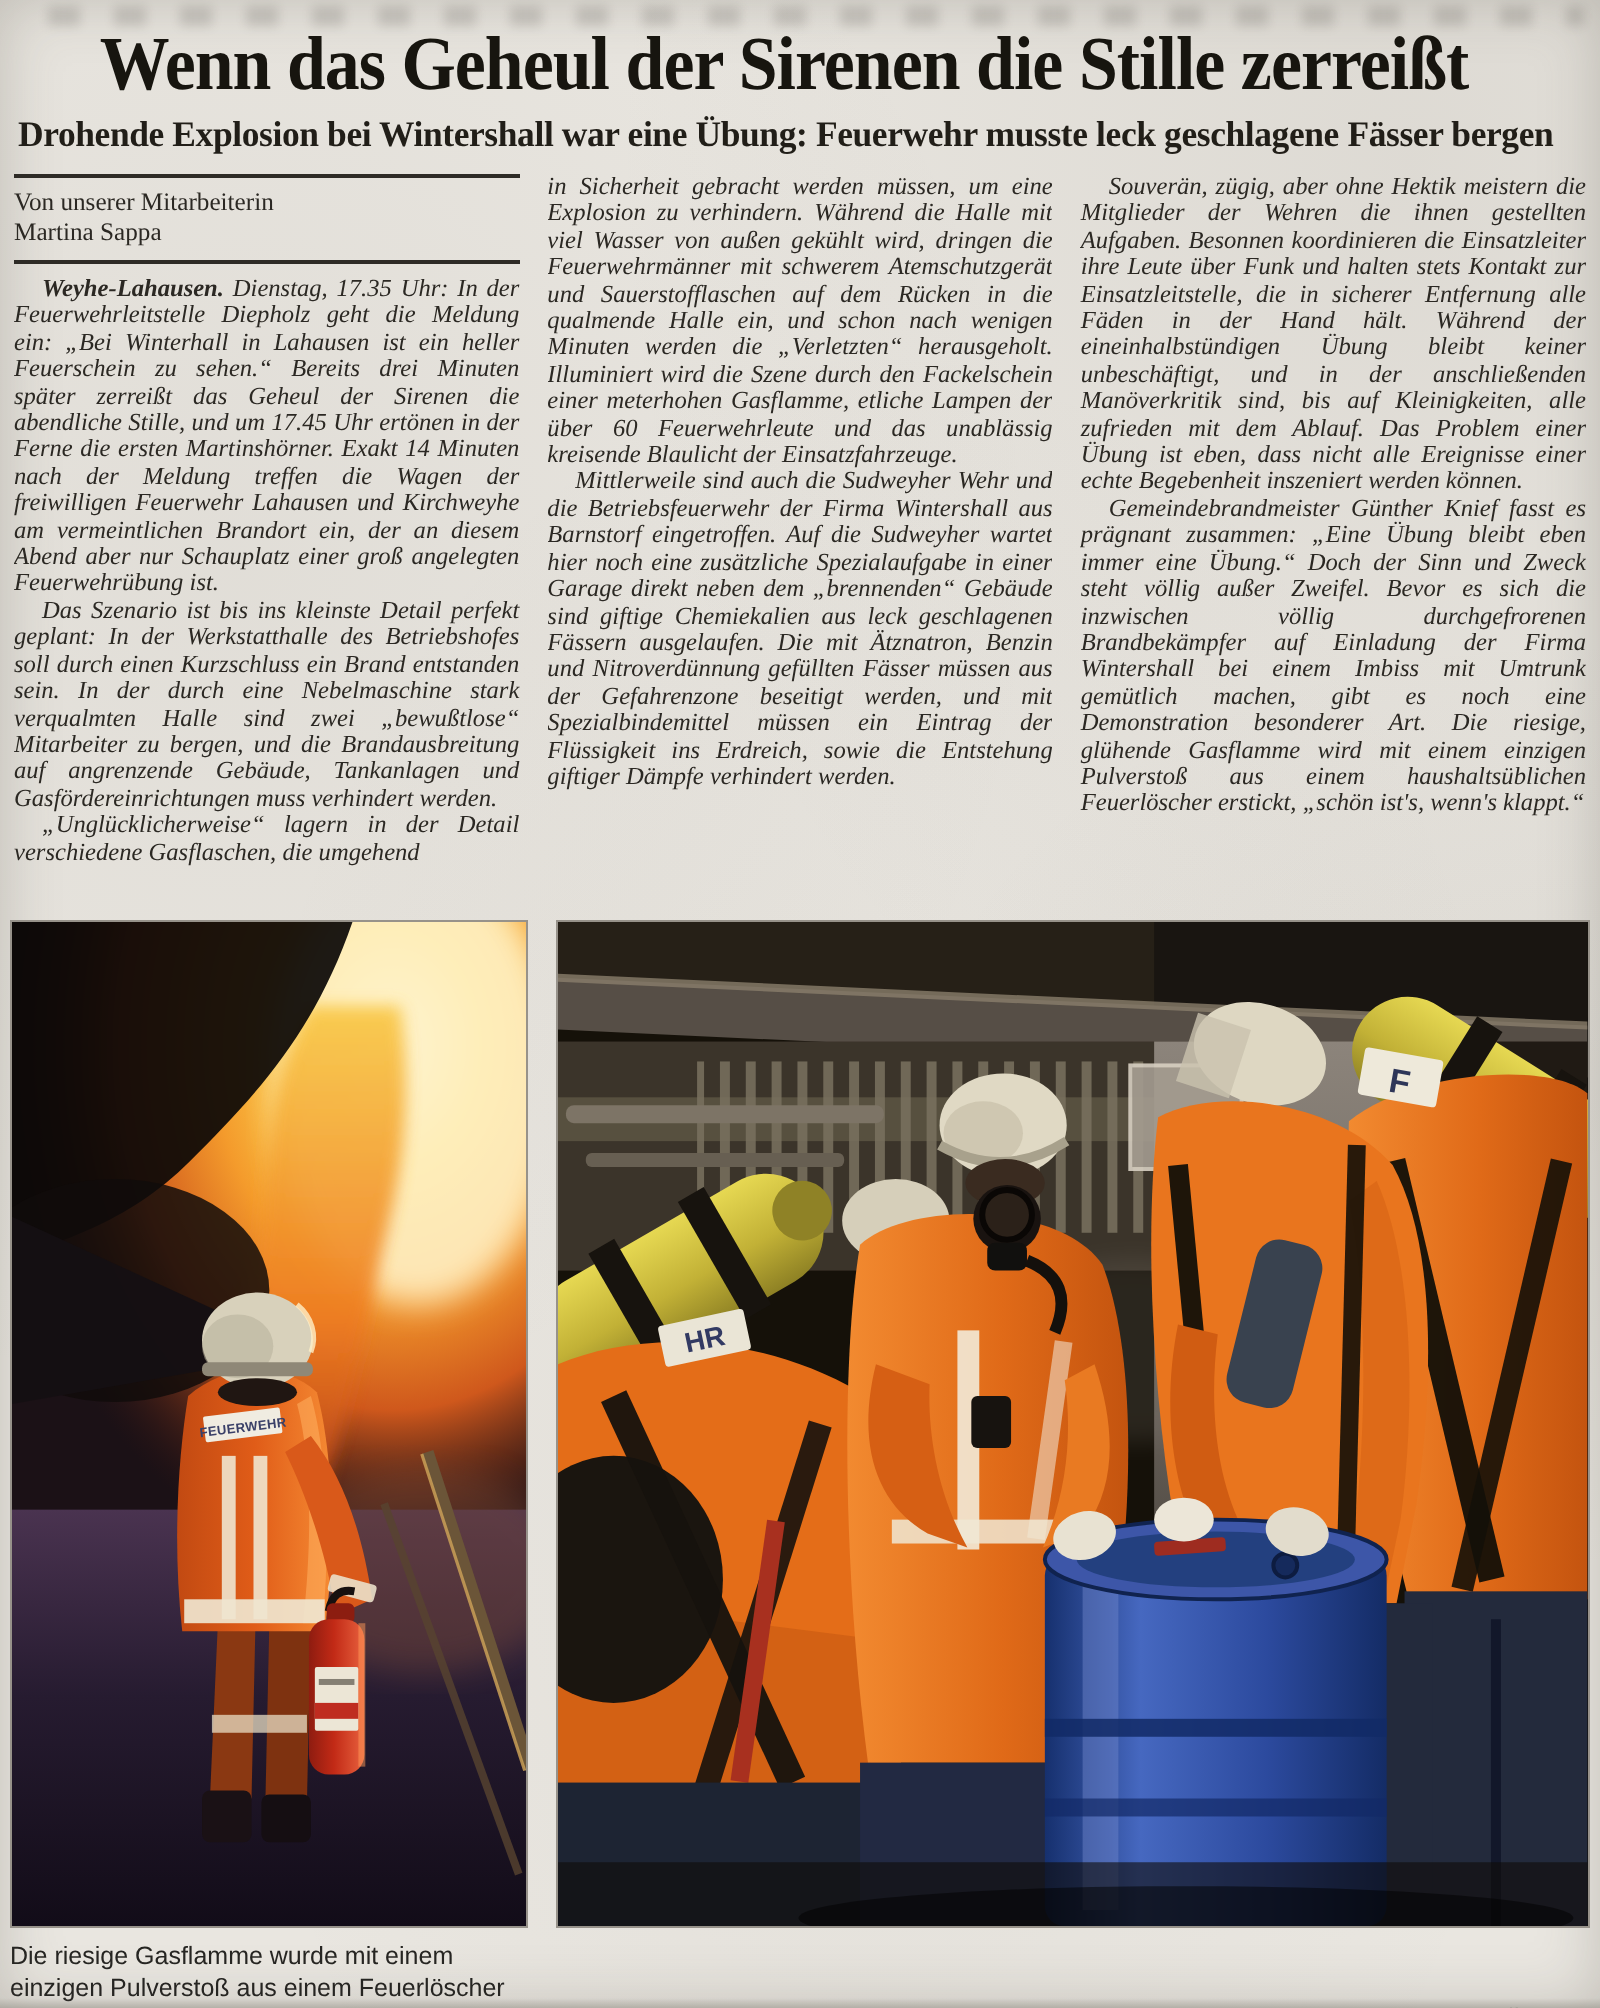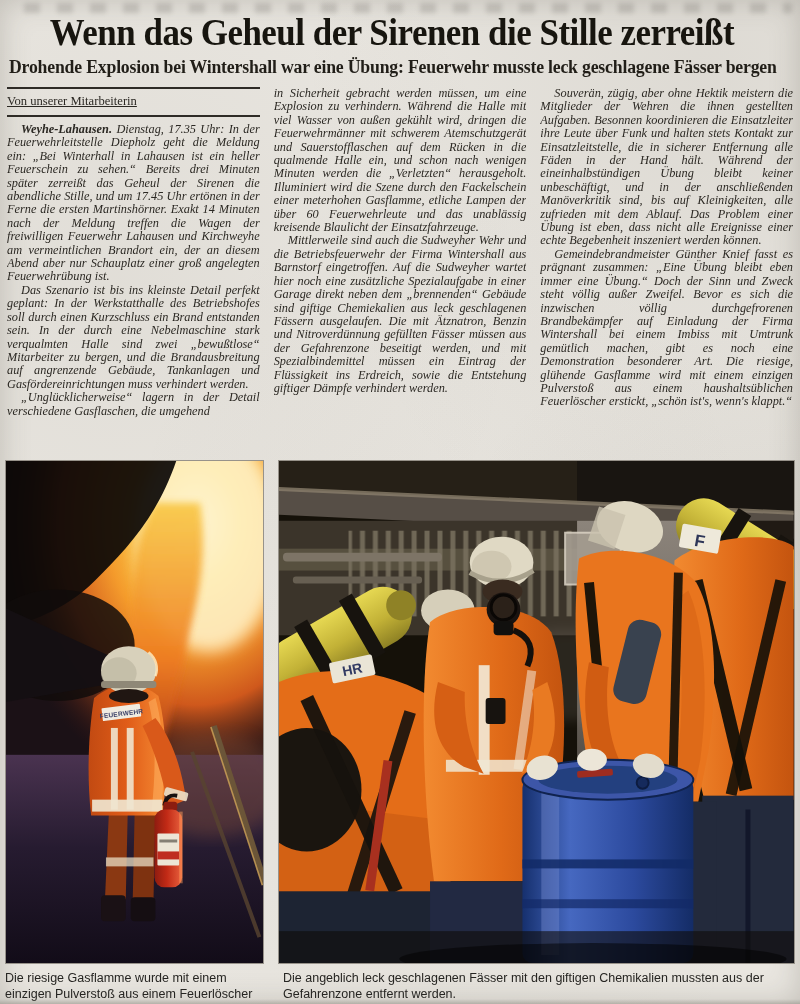--- a/index.html
+++ b/index.html
@@ -27,21 +27,21 @@
     filter:blur(2.6px); opacity:.8;}
   header{padding:12px 24px 0 8px; text-align:center;}
   h1{font-size:36px; line-height:40px; font-weight:bold; color:var(--ink);
      white-space:nowrap; letter-spacing:-.5px; transform:scale(.97,1.06); transform-origin:center;}
   h2{font-size:18px; line-height:21px; font-weight:bold; color:#211e18; margin-top:5px;
      white-space:nowrap; letter-spacing:-.2px; transform:scaleX(.985); transform-origin:left; text-align:left; padding-left:1px;}
   .body-cols{display:flex; gap:14px; padding:0 7px; margin-top:9px; height:364px;}
   .col{width:253px; height:364px; overflow:hidden; font-size:12.3px; line-height:13.4px;
        text-align:justify; hyphens:auto; -webkit-hyphens:auto; color:var(--body-ink);}
   .byline{border-top:2px solid var(--rule); border-bottom:2px solid var(--rule);
-          padding:5px 0 6px 0; margin-bottom:6px; text-align:left; font-size:12.6px; line-height:15px;text-decoration:underline;}
+          padding:5px 0 6px 0; margin-bottom:6px; text-align:left; font-size:12.6px; line-height:15px;}
   .col p{text-indent:14px; margin:0;font-style:italic;}
   .col p.cont{text-indent:0;}
   .dateline{font-weight:bold;}
   .dateline::after{content:"\00a0";}
   .photos{display:flex; gap:14px; padding:0 5px; margin-top:9px;}
   .photo{display:block; border:1px solid #97928a; background:#111;}
   .captions{display:flex; gap:16px; padding:0 5px; margin-top:7px;
     font-family:"Liberation Sans", sans-serif; font-size:12.5px; line-height:15.5px; color:#262522;}
   .cap-left{width:262px;}
   .cap-right{position:relative; width:508px;}
@@ -57,20 +57,21 @@
 
   <header>
     <h1>Wenn das Geheul der Sirenen die Stille zerreißt</h1>
     <h2>Drohende Explosion bei Wintershall war eine Übung: Feuerwehr musste leck geschlagene Fässer bergen</h2>
   </header>
 
   <div class="body-cols">
     <div class="col">
       <div class="byline">
         <div>Von unserer Mitarbeiterin</div>
+        <div>Martina Sappa</div>
       </div>
       <p><b class="dateline">Weyhe-Lahausen.</b><span>Dienstag, 17.35 Uhr: In der Feuerwehrleitstelle Diepholz geht die Meldung ein: „Bei Winterhall in Lahausen ist ein heller Feuerschein zu sehen.“ Bereits drei Minuten später zerreißt das Geheul der Sirenen die abendliche Stille, und um 17.45 Uhr ertönen in der Ferne die ersten Martinshörner. Exakt 14 Minuten nach der Meldung treffen die Wagen der freiwilligen Feuerwehr Lahausen und Kirchweyhe am vermeintlichen Brandort ein, der an diesem Abend aber nur Schauplatz einer groß angelegten Feuerwehrübung ist.</span></p>
       <p>Das Szenario ist bis ins kleinste Detail perfekt geplant: In der Werkstatthalle des Betriebshofes soll durch einen Kurzschluss ein Brand entstanden sein. In der durch eine Nebelmaschine stark verqualmten Halle sind zwei „bewußtlose“ Mitarbeiter zu bergen, und die Brandausbreitung auf angrenzende Gebäude, Tankanlagen und Gasfördereinrichtungen muss verhindert werden.</p>
       <p>„Unglücklicherweise“ lagern in der Detail verschiedene Gasflaschen, die umgehend</p>
     </div>
     <div class="col">
       <p class="cont">in Sicherheit gebracht werden müssen, um eine Explosion zu verhindern. Während die Halle mit viel Wasser von außen gekühlt wird, dringen die Feuerwehrmänner mit schwerem Atemschutzgerät und Sauerstofflaschen auf dem Rücken in die qualmende Halle ein, und schon nach wenigen Minuten werden die „Verletzten“ herausgeholt. Illuminiert wird die Szene durch den Fackelschein einer meterhohen Gasflamme, etliche Lampen der über 60 Feuerwehrleute und das unablässig kreisende Blaulicht der Einsatzfahrzeuge.</p>
       <p>Mittlerweile sind auch die Sudweyher Wehr und die Betriebsfeuerwehr der Firma Wintershall aus Barnstorf eingetroffen. Auf die Sudweyher wartet hier noch eine zusätzliche Spezialaufgabe in einer Garage direkt neben dem „brennenden“ Gebäude sind giftige Chemiekalien aus leck geschlagenen Fässern ausgelaufen. Die mit Ätznatron, Benzin und Nitroverdünnung gefüllten Fässer müssen aus der Gefahrenzone beseitigt werden, und mit Spezialbindemittel müssen ein Eintrag der Flüssigkeit ins Erdreich, sowie die Entstehung giftiger Dämpfe verhindert werden.</p>
     </div>
     <div class="col">
@@ -300,19 +301,18 @@
       </g>
 
       <rect x="0" y="472" width="518" height="32" fill="#0f0c09" opacity="0.6"></rect>
       <ellipse cx="316" cy="500" rx="195" ry="16" fill="#000000" opacity="0.5"></ellipse>
     </svg>
   </div>
 
   <div class="captions">
     <div class="cap-left">Die riesige Gasflamme wurde mit einem einzigen Pulverstoß aus einem Feuerlöscher erstickt.</div>
     <div class="cap-right">
-      <span>Die angeblich leck geschlagenen Fässer mit den giftigen Chemikalien mussten aus der Gefahrenzone entfernt werden.</span>
       <span class="credit">Fotos (2): Uwe Gallmeier</span>
     </div>
   </div>
 
   <div class="edge-bottom"></div>
 </div>
 
 </body></html>

